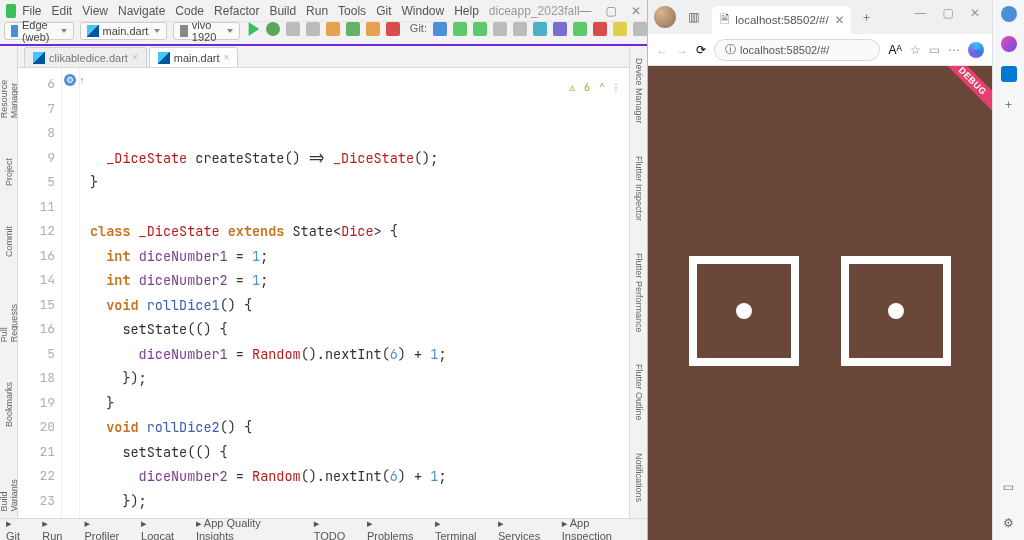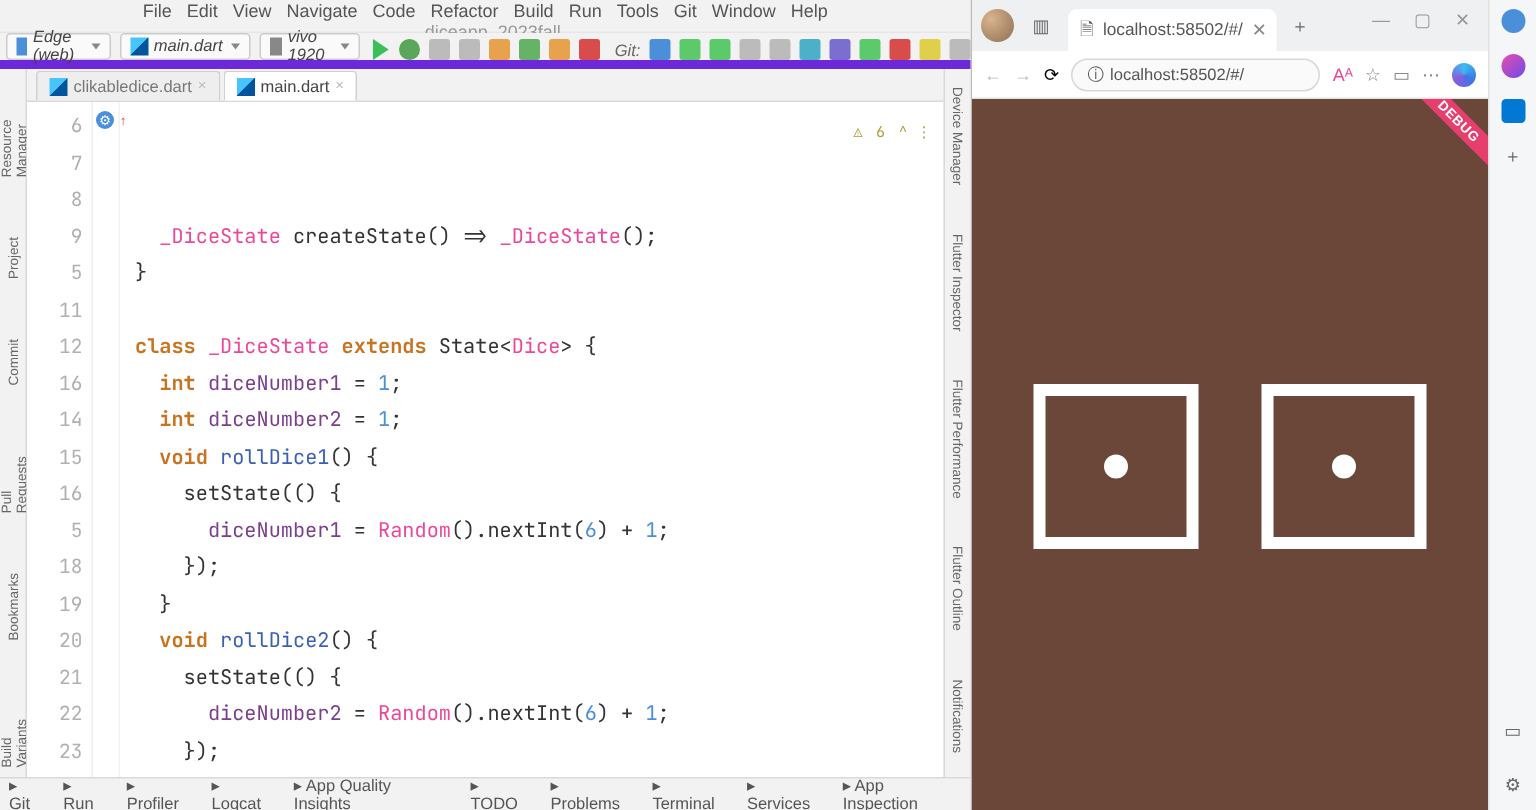--- a/index.html
+++ b/index.html
@@ -1,28 +1,28 @@
 <!DOCTYPE html>
 <html><head>
 <meta charset="utf-8">
 <style>
   * { margin: 0; padding: 0; box-sizing: border-box; }
   body { font-family: "Segoe UI", Arial, sans-serif; font-size: 12px; width: 1024px; height: 540px; overflow: hidden; display: flex; background: #f5f5f5; }
 
   
   .ide { width: 648px; height: 540px; display: flex; flex-direction: column; border-right: 1px solid #bbb; background: #f7f7f7; }
 
-  .titlebar { height: 22px; display: flex; align-items: center; padding: 0 6px; color: #555; user-select: none; background: #f2f2f2; border-bottom: 1px solid #e6e6e6; flex-direction: column; }
+  .titlebar { height: 22px; display: flex; align-items: center; padding: 0 6px; color: #555; user-select: none; background: #f2f2f2; border-bottom: 1px solid #e6e6e6; }
   .titlebar .logo { width: 14px; height: 14px; background: #3bbf5a; border-radius: 2px; margin-right: 6px; }
   .menu-items { display: flex; gap: 10px; }
   .menu-items span { cursor: default; }
   .titlebar .proj { margin-left: 10px; color: #999; }
   .titlebar .winbtns { margin-left: auto; display: flex; gap: 14px; color: #888; }
 
-  .toolbar { height: 24px; display: flex; align-items: flex-end; padding: 0 4px; border-bottom: 6px solid #6d28d9; gap: 6px; font-size: 11px; color: #444; background: #f2f2f2; font-style: italic; }
+  .toolbar { height: 24px; display: flex; align-items: flex-start; padding: 0 4px; border-bottom: 2px solid #6d28d9; gap: 6px; font-size: 11px; color: #444; background: #f2f2f2; }
   .tb-group { display: flex; align-items: center; gap: 4px; border: 1px solid #ccc; border-radius: 3px; padding: 1px 6px; background: #fafafa; height: 18px; }
   .tb-ico { width: 12px; height: 12px; display: inline-flex; align-items: center; justify-content: center; }
   .dropdown-caret { border-left: 3px solid transparent; border-right: 3px solid transparent; border-top: 4px solid #888; display: inline-block; margin-left: 2px; }
   .toolbar .act-icons { display: flex; gap: 6px; }
   .ai { width: 14px; height: 14px; border-radius: 2px; }
   .col-run   { background: #3bbf5a; clip-path: polygon(20% 0, 20% 100%, 95% 50%); }
   .col-bug   { background: #5aa65a; border-radius: 50%; }
   .col-cyan  { background: #4db0c9; }
   .col-orange{ background: #e6a24d; }
   .col-purple{ background: #7a6fcf; }
@@ -45,21 +45,21 @@
   .ftab { display: flex; align-items: center; gap: 4px; height: 20px; padding: 0 8px; border: 1px solid #d0d0d0; border-bottom: none; border-radius: 3px 3px 0 0; background: #fff; font-size: 11px; color: #444; }
   .ftab.inactive { background: #eee; color: #777; }
   .ftab .close-x { color: #bbb; font-size: 10px; }
 
   .code-scroll { flex: 1; overflow: hidden; background: #fff; display: flex; }
   .line-numbers { width: 44px; text-align: right; padding: 4px 6px 4px 0; color: #b0b0b0; font-family: "JetBrains Mono","Consolas",monospace; font-size: 13px; line-height: 24.5px; border-right: 1px solid #eee; background: #fff; user-select: none; position: relative; }
   .gutter-icons { width: 18px; border-right: 1px solid #f2f2f2; position: relative; }
   .gutter-mark { position: absolute; left: 2px; width: 12px; height: 12px; border-radius: 50%; font-size: 9px; line-height: 12px; text-align: center; color: #fff; }
   .code-text { flex: 1; font-family: "JetBrains Mono","Consolas",monospace; font-size: 13.5px; line-height: 24.5px; padding: 4px 0 4px 10px; white-space: pre; color: #333; position: relative; }
   .kw  { color: #c77320; font-weight: 600; }
-  .type{ color: #ec4899; }
+  .type{ color: #b91c1c; }
   .fld { color: #7a3e8c; }
   .fn  { color: #3a60b5; }
   .num { color: #4c8fd9; }
   .warn-badge { position: absolute; right: 8px; top: 8px; font-size: 10px; color: #b0a040; display: flex; align-items: center; gap: 3px; }
 
   .right-gutter { width: 18px; background: #f2f2f2; border-left: 1px solid #d9d9d9; display: flex; flex-direction: column; align-items: center; padding-top: 6px; gap: 20px; font-size: 9px; color: #666; }
   .right-gutter .vtab { writing-mode: vertical-rl; padding: 6px 1px; display: flex; align-items: center; gap: 3px; }
 
   .bottom-bar { height: 22px; border-top: 1px solid #d9d9d9; background: #f2f2f2; display: flex; align-items: center; padding: 0 6px; gap: 14px; font-size: 11px; color: #555; }
   .status-bar { height: 20px; background: #f2f2f2; border-top: 1px solid #e3e3e3; display: flex; align-items: center; padding: 0 6px; font-size: 10.5px; color: #555; }
@@ -257,21 +257,21 @@
       </div>
     </div>
     <div class="br-addr">
       <span style="color:#bbb">←</span>
       <span style="color:#bbb">→</span>
       <span>⟳</span>
       <div class="addr-input">
         <span>ⓘ</span>
         <span>localhost:58502/#/</span>
       </div>
-      <span style="color:#ec4899">Aᴬ</span>
+      <span style="color:#000000">Aᴬ</span>
       <span style="color:#888">☆</span>
       <span style="color:#888">▭</span>
       <span style="color:#888">⋯</span>
       <span style="width:16px;height:16px;border-radius:50%;background:conic-gradient(#3cbcf0,#3c77e6,#8a5cdc,#3cbcf0)"></span>
     </div>
     <div class="br-content">
       <div class="debug-banner">DEBUG</div>
       <div class="dice-row">
         <div class="dice">
             <div class="pip"></div>

